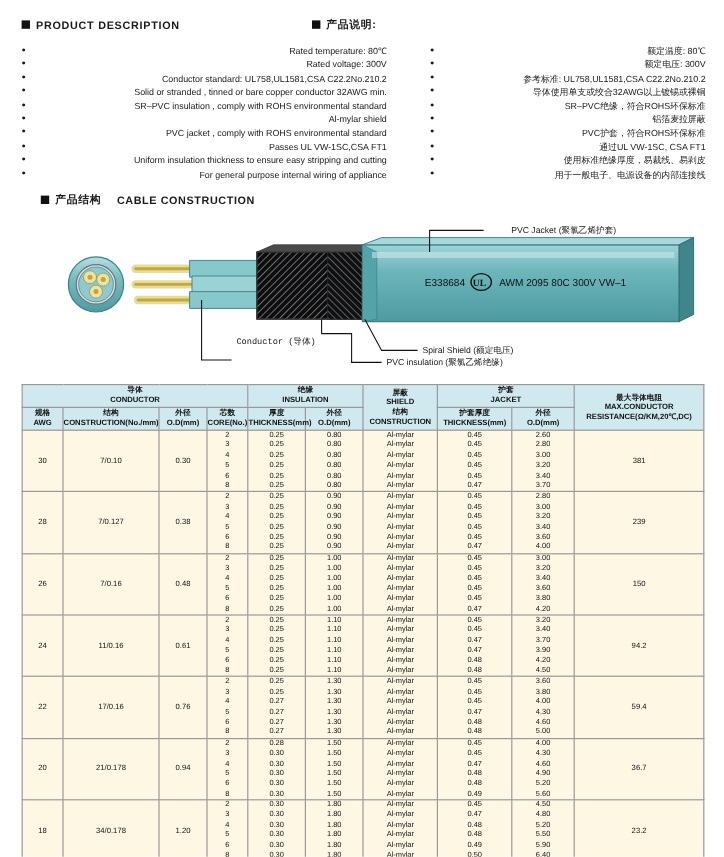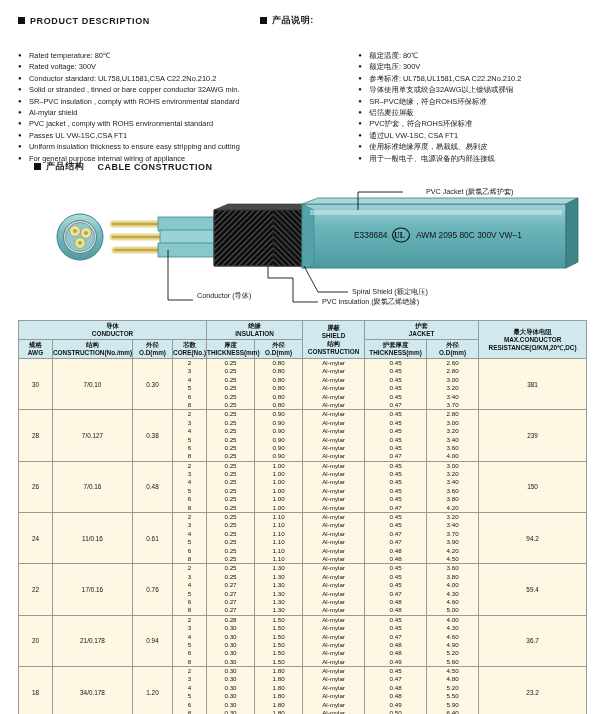--- a/index.html
+++ b/index.html
@@ -18,21 +18,21 @@
   
   .sec-head {
     display:flex; align-items:center; gap:5px;
     font-size: 9px; font-weight: bold; letter-spacing: .6px;
   }
   .sq { width:7px; height:7px; background:#111; display:inline-block; }
 
   .desc-wrap {
     position:absolute; left:18px; top:14px; width:570px;
   }
-  .cols { display:flex; gap:14px; margin-top:23px; }
+  .cols { display:flex; gap:14px; margin-top:10px;text-align:right; }
   .col { width:auto; }
   .col-left { width: 318px; }
   .col-right { width: 240px; }
   ul.bul { list-style:none; margin:0; padding:0; }
   ul.bul li {
     position:relative; padding-left:11px; line-height:11.4px;
     font-size:7.4px; white-space:nowrap;
   }
   ul.bul li:before {
     content:"\25CF"; position:absolute; left:0; top:0; font-size:6px; line-height:11.4px;
@@ -201,21 +201,21 @@
         <path d="M340,30 L340,12 L385,12"></path>
         <path d="M286,86 L300,112 L330,112"></path>
         <path d="M250,86 L250,98 L275,98 L275,122 L300,122"></path>
         <path d="M150,70 L150,120 L175,120"></path>
       </g>
     </svg>
 
     <span class="lbl" style="left:408px; top:7px;">PVC Jacket (聚氯乙烯护套)</span>
     <span class="lbl" style="left:334px; top:107px;">Spiral Shield (额定电压)</span>
     <span class="lbl" style="left:304px; top:117px;">PVC insulation (聚氯乙烯绝缘)</span>
-    <span class="lbl" style="left:179px; top:111px;">Conductor (导体)</span>
+    <span class="lbl" style="left:179px; top:100px;font-family:Liberation Mono, monospace;">Conductor (导体)</span>
   </div>
 
   <div class="tbl-wrap">
     <table class="spec">
       <colgroup>
         <col style="width:34px">
         <col style="width:80px">
         <col style="width:40px">
         <col style="width:34px">
         <col style="width:48px">

